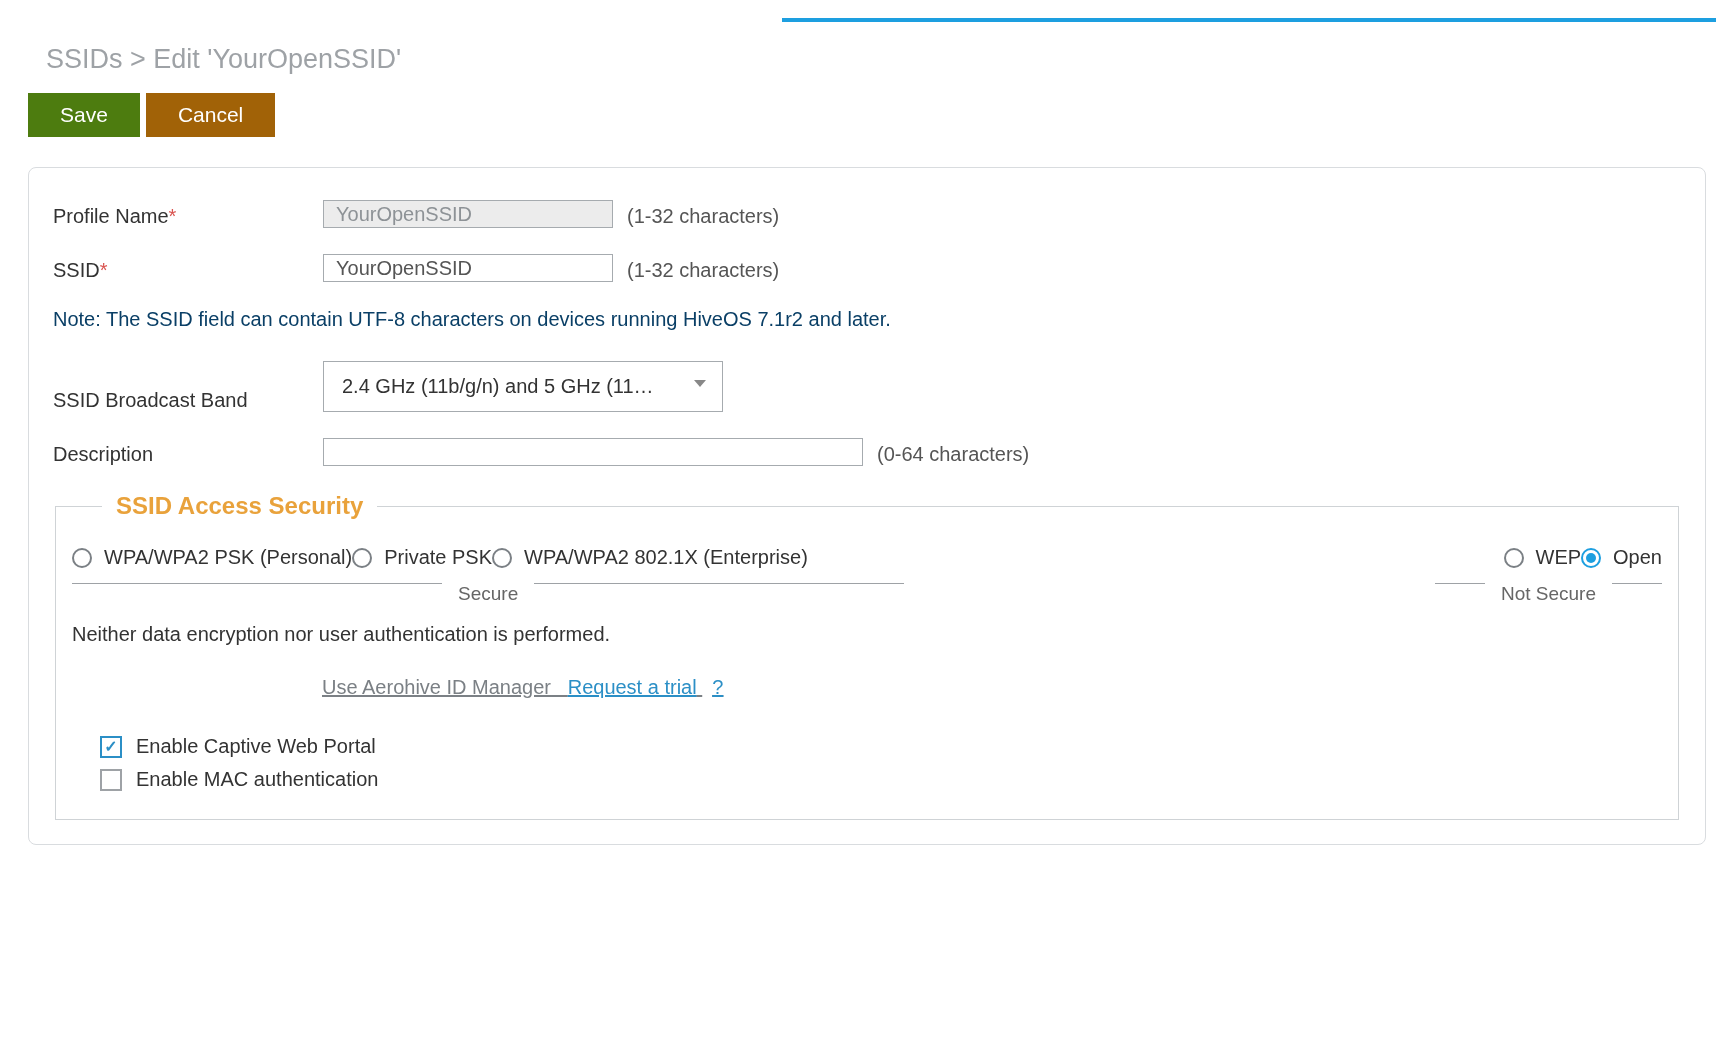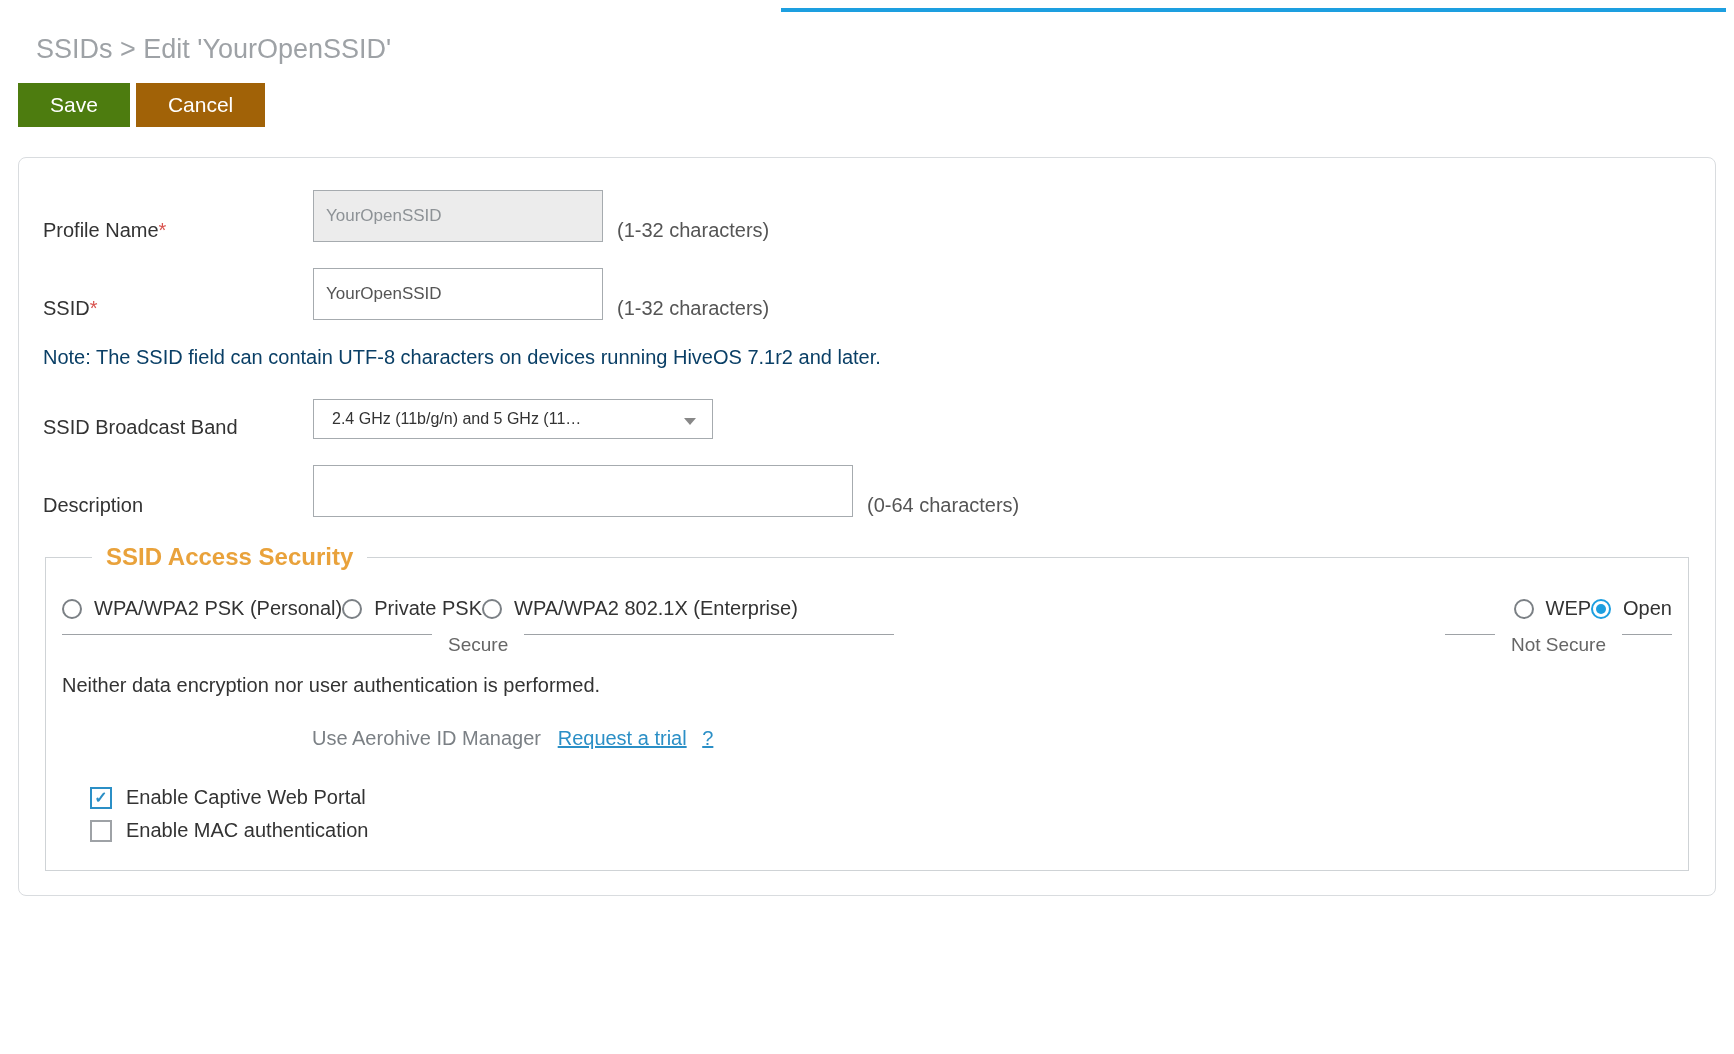--- a/index.html
+++ b/index.html
@@ -6,21 +6,21 @@
   html, body {
     margin: 0;
     padding: 0;
     font-family: "Helvetica Neue", Helvetica, Arial, sans-serif;
     font-size: 20px;
     color: #333;
     background: #fff;
   }
   .page {
     width: 1734px;
-    padding: 8px;
+    padding: 18px;
   }
   .top-accent {
     height: 4px;
     background: #fff;
     position: relative;
   }
   .top-accent::after {
     content: "";
     position: absolute;
     right: 0;
@@ -61,24 +61,24 @@
     align-items: flex-end;
     margin-bottom: 26px;
   }
   .form-label {
     width: 270px;
     color: #333;
     font-size: 20px;
   }
   .req { color: #d9534f; }
   .form-control {
-    height: 52px;
+    height: 28px;
     border: 1px solid #a6abaf;
     padding: 0 12px;
-    font-size: 17px;
+    font-size: 20px;
     color: #555;
   }
   .form-control.disabled {
     background: #ececec;
     color: #8d9296;
   }
   .w-290 { width: 290px; }
   .w-540 { width: 540px; }
   .hint {
     color: #555;
@@ -86,27 +86,27 @@
     font-size: 20px;
   }
   .note {
     color: #0a3f66;
     font-size: 20px;
     margin: 4px 0 30px 0;
   }
   .select {
     position: relative;
     width: 400px;
-    height: 40px;
+    height: 51px;
     border: 1px solid #a6abaf;
     display: flex;
     align-items: center;
     padding: 0 40px 0 18px;
     cursor: pointer;
-    font-size: 16px;
+    font-size: 20px;
     color: #333;
     white-space: nowrap;
     overflow: hidden;
   }
   .select::after {
     content: "";
     position: absolute;
     right: 16px;
     top: 18px;
     width: 0;
@@ -181,20 +181,21 @@
     font-size: 20px;
     color: #333;
     margin: 10px 0 30px 0;
   }
   .idm-row {
     text-align: left;
     padding-left: 250px;
     margin-bottom: 36px;
     font-size: 20px;
     color: #7b8085;
+    text-decoration: underline;
   }
   .idm-row a {
     color: #2b8fc6;
     text-decoration: underline;
   }
   .idm-row .help {
     color: #2b8fc6;
     margin-left: 10px;
     text-decoration: underline;
   }

